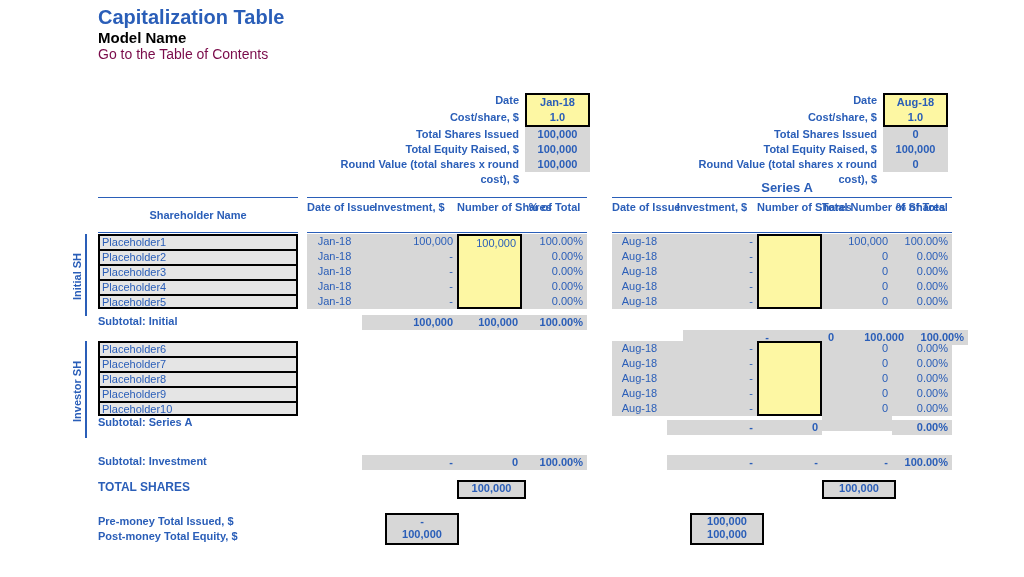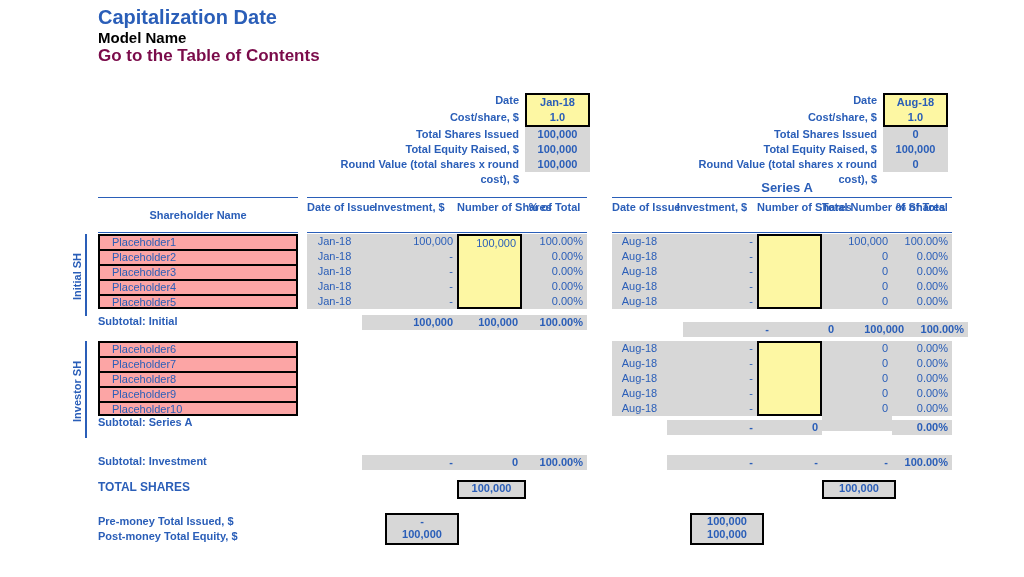--- a/index.html
+++ b/index.html
@@ -1,20 +1,20 @@
 <!DOCTYPE html>
 <html><head>
 <meta charset="utf-8">
 <style>
   html,body{margin:0;padding:0;background:#fff;font-family:Arial,Helvetica,sans-serif;font-size:11px;color:#000;}
   .page{width:1024px;height:577px;position:relative;}
   .hdr{position:absolute;left:98px;top:6px;}
   .title{font-size:20px;font-weight:bold;color:#2a5eb8;}
   .subtitle{font-size:15px;font-weight:bold;color:#000;}
-  .link{font-size:17px;font-weight:bold;color:#7a0b4a;}
+  .link{font-size:14px;font-weight:normal;color:#7a0b4a;}
 
   
   .summary{position:absolute;top:93px;display:grid;grid-template-columns:190px 65px;row-gap:0;}
   .summary .lab{font-weight:bold;color:#2a5eb8;text-align:right;padding-right:6px;height:15px;line-height:15px;}
   .summary .val{text-align:center;height:15px;line-height:15px;font-weight:bold;}
   .summaryL{left:335px;}
   .summaryR{left:693px;}
   .cell-yellow{background:#fdf7a3;border:2px solid #000;color:#2a5eb8;}
   .cell-grey{background:#d7d7d7;color:#2a5eb8;}
   .cell-first{border-bottom:none;}
@@ -27,21 +27,21 @@
   
   .cols{position:absolute;top:197px;}
   .col{display:inline-block;text-align:center;font-weight:bold;color:#2a5eb8;vertical-align:top;line-height:13px;border-top:1px solid #2a5eb8;border-bottom:1px solid #2a5eb8;padding:3px 0;height:28px;}
 
   
   .namehdr{position:absolute;left:98px;top:197px;width:200px;font-weight:bold;color:#2a5eb8;text-align:center;border-top:1px solid #2a5eb8;border-bottom:1px solid #2a5eb8;padding:3px 0;height:28px;line-height:28px;}
 
   
   .rows{position:absolute;left:98px;}
   .row{height:15px;}
-  .namecol{display:inline-block;width:200px;color:#2a5eb8;background:#fca5a5;border-top:2px solid #000;border-left:2px solid #000;border-right:2px solid #000;box-sizing:border-box;height:15px;line-height:13px;padding-left:12px;}
+  .namecol{display:inline-block;width:200px;color:#2a5eb8;background:#e5e5e5;border-top:2px solid #000;border-left:2px solid #000;border-right:2px solid #000;box-sizing:border-box;height:15px;line-height:13px;padding-left:2px;}
   .row:last-child .namecol{border-bottom:2px solid #000;}
 
   .dcol{display:inline-block;text-align:center;background:#d7d7d7;height:15px;line-height:15px;color:#2a5eb8;vertical-align:top;}
   .dcol.r{text-align:right;padding-right:4px;box-sizing:border-box;}
   .dcol.ylw{background:#fdf7a3;border-left:2px solid #000;border-right:2px solid #000;box-sizing:border-box;}
 
   .sublabel{position:absolute;left:98px;font-weight:bold;color:#2a5eb8;}
 
   .subrow{position:absolute;}
   .subcell{display:inline-block;background:#d7d7d7;color:#2a5eb8;font-weight:bold;text-align:right;height:15px;line-height:15px;padding-right:4px;box-sizing:border-box;}
@@ -53,21 +53,21 @@
   
   .tsbox{position:absolute;border:2px solid #000;background:#d7d7d7;color:#2a5eb8;font-weight:bold;text-align:center;line-height:13px;height:15px;}
   .eqval{border:2px solid #000;background:#d7d7d7;color:#2a5eb8;font-weight:bold;text-align:center;line-height:13px;height:15px;}
 
 </style>
 </head>
 <body>
 <div class="page">
 
 <div class="hdr">
-  <div class="title">Capitalization Date</div>
+  <div class="title">Capitalization Table</div>
   <div class="subtitle">Model Name</div>
   <div class="link">Go to the Table of Contents</div>
 </div>
 
 <div class="summary summaryL">
   <div class="lab">Date</div>
       <div class="val cell-yellow cell-first">Jan-18</div>
   <div class="lab">Cost/share, $</div>
       <div class="val cell-yellow cell-last">1.0</div>
   <div class="lab">Total Shares Issued</div>
@@ -112,21 +112,21 @@
       <div class="row" style="white-space:nowrap;"><span class="namecol" style="border-top:2px solid #000;">Placeholder1</span><span style="display:inline-block;width:9px"></span><span class="dcol" style="width:55px">Jan-18</span><span class="dcol r" style="width:95px">100,000</span><span class="dcol r ylw" style="width:65px;border-top:2px solid #000;">100,000</span><span class="dcol r" style="width:65px">100.00%</span><span style="display:inline-block;width:25px"></span><span class="dcol" style="width:55px">Aug-18</span><span class="dcol r" style="width:90px">-</span><span class="dcol r ylw" style="width:65px;border-top:2px solid #000;"></span><span class="dcol r" style="width:70px">100,000</span><span class="dcol r" style="width:60px">100.00%</span></div>
       <div class="row" style="white-space:nowrap;"><span class="namecol" style="">Placeholder2</span><span style="display:inline-block;width:9px"></span><span class="dcol" style="width:55px">Jan-18</span><span class="dcol r" style="width:95px">-</span><span class="dcol r ylw" style="width:65px;"></span><span class="dcol r" style="width:65px">0.00%</span><span style="display:inline-block;width:25px"></span><span class="dcol" style="width:55px">Aug-18</span><span class="dcol r" style="width:90px">-</span><span class="dcol r ylw" style="width:65px;"></span><span class="dcol r" style="width:70px">0</span><span class="dcol r" style="width:60px">0.00%</span></div>
       <div class="row" style="white-space:nowrap;"><span class="namecol" style="">Placeholder3</span><span style="display:inline-block;width:9px"></span><span class="dcol" style="width:55px">Jan-18</span><span class="dcol r" style="width:95px">-</span><span class="dcol r ylw" style="width:65px;"></span><span class="dcol r" style="width:65px">0.00%</span><span style="display:inline-block;width:25px"></span><span class="dcol" style="width:55px">Aug-18</span><span class="dcol r" style="width:90px">-</span><span class="dcol r ylw" style="width:65px;"></span><span class="dcol r" style="width:70px">0</span><span class="dcol r" style="width:60px">0.00%</span></div>
       <div class="row" style="white-space:nowrap;"><span class="namecol" style="">Placeholder4</span><span style="display:inline-block;width:9px"></span><span class="dcol" style="width:55px">Jan-18</span><span class="dcol r" style="width:95px">-</span><span class="dcol r ylw" style="width:65px;"></span><span class="dcol r" style="width:65px">0.00%</span><span style="display:inline-block;width:25px"></span><span class="dcol" style="width:55px">Aug-18</span><span class="dcol r" style="width:90px">-</span><span class="dcol r ylw" style="width:65px;"></span><span class="dcol r" style="width:70px">0</span><span class="dcol r" style="width:60px">0.00%</span></div>
       <div class="row" style="white-space:nowrap;"><span class="namecol" style="border-bottom:2px solid #000;">Placeholder5</span><span style="display:inline-block;width:9px"></span><span class="dcol" style="width:55px">Jan-18</span><span class="dcol r" style="width:95px">-</span><span class="dcol r ylw" style="width:65px;border-bottom:2px solid #000;"></span><span class="dcol r" style="width:65px">0.00%</span><span style="display:inline-block;width:25px"></span><span class="dcol" style="width:55px">Aug-18</span><span class="dcol r" style="width:90px">-</span><span class="dcol r ylw" style="width:65px;border-bottom:2px solid #000;"></span><span class="dcol r" style="width:70px">0</span><span class="dcol r" style="width:60px">0.00%</span></div>
     </div>
 <div class="sublabel" style="top:315px;">Subtotal: Initial</div>
 <div class="subrow" style="left:362px;top:315px;white-space:nowrap;">
   <span class="subcell" style="width:95px">100,000</span><span class="subcell" style="width:65px">100,000</span><span class="subcell" style="width:65px">100.00%</span>
 </div>
-<div class="subrow" style="left:667px;top:322px;white-space:nowrap;padding-left:16px;">
+<div class="subrow" style="left:667px;top:330px;white-space:nowrap;padding-left:16px;">
   <span class="subcell" style="width:90px">-</span><span class="subcell" style="width:65px">0</span><span class="subcell" style="width:70px">100,000</span><span class="subcell" style="width:60px">100.00%</span>
 </div>
 
 <div id="rows-investor" class="rows" style="top:341px;">
       <div class="row" style="white-space:nowrap;"><span class="namecol" style="border-top:2px solid #000;">Placeholder6</span><span style="display:inline-block;width:9px"></span><span style="display:inline-block;width:280px"></span><span style="display:inline-block;width:25px"></span><span class="dcol" style="width:55px">Aug-18</span><span class="dcol r" style="width:90px">-</span><span class="dcol r ylw" style="width:65px;border-top:2px solid #000;"></span><span class="dcol r" style="width:70px">0</span><span class="dcol r" style="width:60px">0.00%</span></div>
       <div class="row" style="white-space:nowrap;"><span class="namecol" style="">Placeholder7</span><span style="display:inline-block;width:9px"></span><span style="display:inline-block;width:280px"></span><span style="display:inline-block;width:25px"></span><span class="dcol" style="width:55px">Aug-18</span><span class="dcol r" style="width:90px">-</span><span class="dcol r ylw" style="width:65px;"></span><span class="dcol r" style="width:70px">0</span><span class="dcol r" style="width:60px">0.00%</span></div>
       <div class="row" style="white-space:nowrap;"><span class="namecol" style="">Placeholder8</span><span style="display:inline-block;width:9px"></span><span style="display:inline-block;width:280px"></span><span style="display:inline-block;width:25px"></span><span class="dcol" style="width:55px">Aug-18</span><span class="dcol r" style="width:90px">-</span><span class="dcol r ylw" style="width:65px;"></span><span class="dcol r" style="width:70px">0</span><span class="dcol r" style="width:60px">0.00%</span></div>
       <div class="row" style="white-space:nowrap;"><span class="namecol" style="">Placeholder9</span><span style="display:inline-block;width:9px"></span><span style="display:inline-block;width:280px"></span><span style="display:inline-block;width:25px"></span><span class="dcol" style="width:55px">Aug-18</span><span class="dcol r" style="width:90px">-</span><span class="dcol r ylw" style="width:65px;"></span><span class="dcol r" style="width:70px">0</span><span class="dcol r" style="width:60px">0.00%</span></div>
       <div class="row" style="white-space:nowrap;"><span class="namecol" style="border-bottom:2px solid #000;">Placeholder10</span><span style="display:inline-block;width:9px"></span><span style="display:inline-block;width:280px"></span><span style="display:inline-block;width:25px"></span><span class="dcol" style="width:55px">Aug-18</span><span class="dcol r" style="width:90px">-</span><span class="dcol r ylw" style="width:65px;border-bottom:2px solid #000;"></span><span class="dcol r" style="width:70px">0</span><span class="dcol r" style="width:60px">0.00%</span></div>
     </div>

